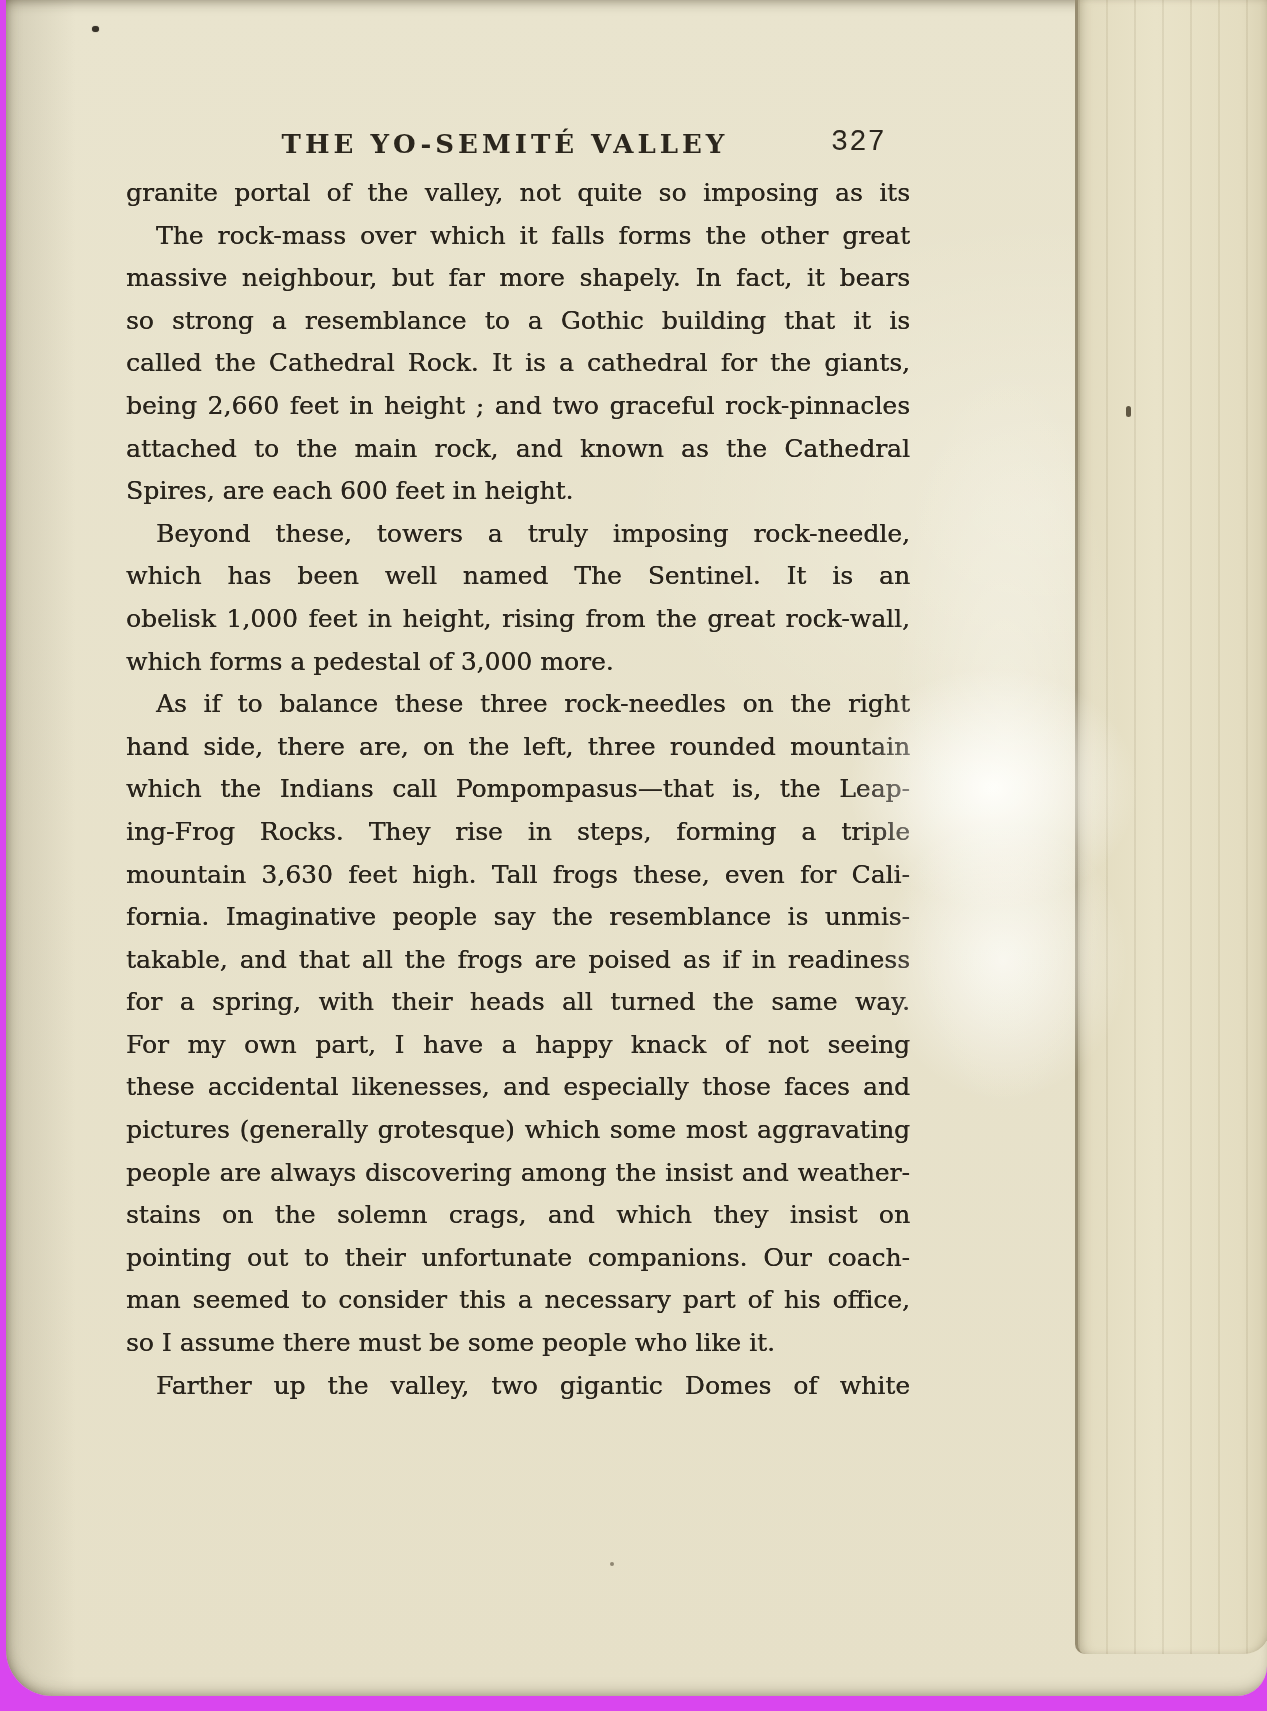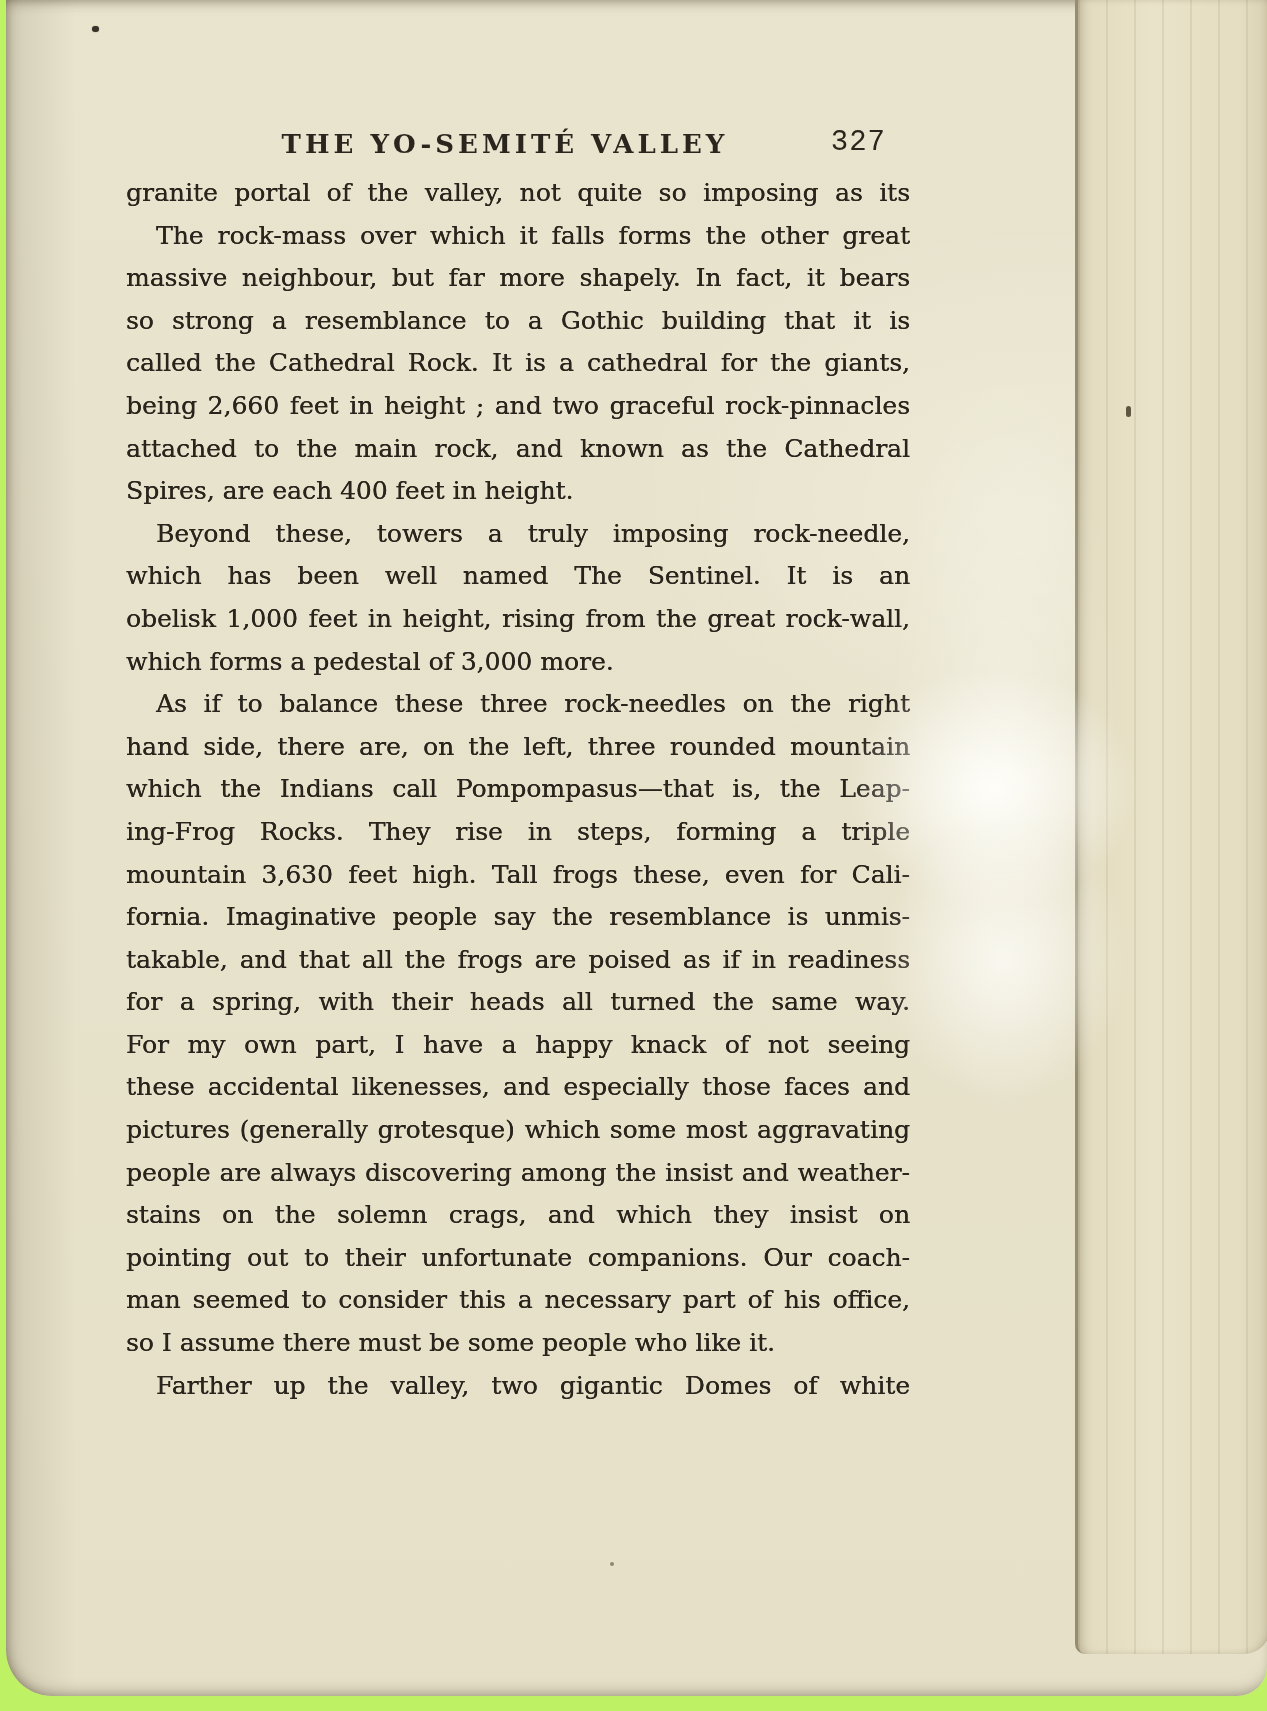--- a/index.html
+++ b/index.html
@@ -4,21 +4,21 @@
 <title>Scanned Book Page</title>
 <style>
   html, body { margin: 0; padding: 0; }
   body { background: #1b2d1c; }
 
   .stage {
     position: relative;
     width: 1267px;
     height: 1711px;
     overflow: hidden;
-    background: #bef264;
+    background: #d946ef;
     font-family: "DejaVu Serif", "Liberation Serif", serif;
   }
 
   
   .page {
     position: absolute;
     left: 6px; top: 0;
     width: 1261px; height: 1696px;
     background:
       radial-gradient(600px 420px at 82% 30%, rgba(255,255,248,0.28), rgba(255,255,248,0) 70%),
@@ -128,21 +128,21 @@
 
   <div class="page-text">
       <div class="paragraph">
         <div class="line">granite portal of the valley, not quite so imposing as its</div>
         <div class="line first">The rock-mass over which it falls forms the other great</div>
         <div class="line">massive neighbour, but far more shapely. In fact, it bears</div>
         <div class="line">so strong a resemblance to a Gothic building that it is</div>
         <div class="line">called the Cathedral Rock. It is a cathedral for the giants,</div>
         <div class="line">being 2,660 feet in height ; and two graceful rock-pinnacles</div>
         <div class="line">attached to the main rock, and known as the Cathedral</div>
-        <div class="line endline">Spires, are each 400 feet in height.</div>
+        <div class="line endline">Spires, are each 600 feet in height.</div>
       </div>
       <div class="paragraph">
         <div class="line first">Beyond these, towers a truly imposing rock-needle,</div>
         <div class="line">which has been well named The Sentinel. It is an</div>
         <div class="line">obelisk 1,000 feet in height, rising from the great rock-wall,</div>
         <div class="line endline">which forms a pedestal of 3,000 more.</div>
       </div>
       <div class="paragraph">
         <div class="line first">As if to balance these three rock-needles on the right</div>
         <div class="line">hand side, there are, on the left, three rounded mountain</div>

